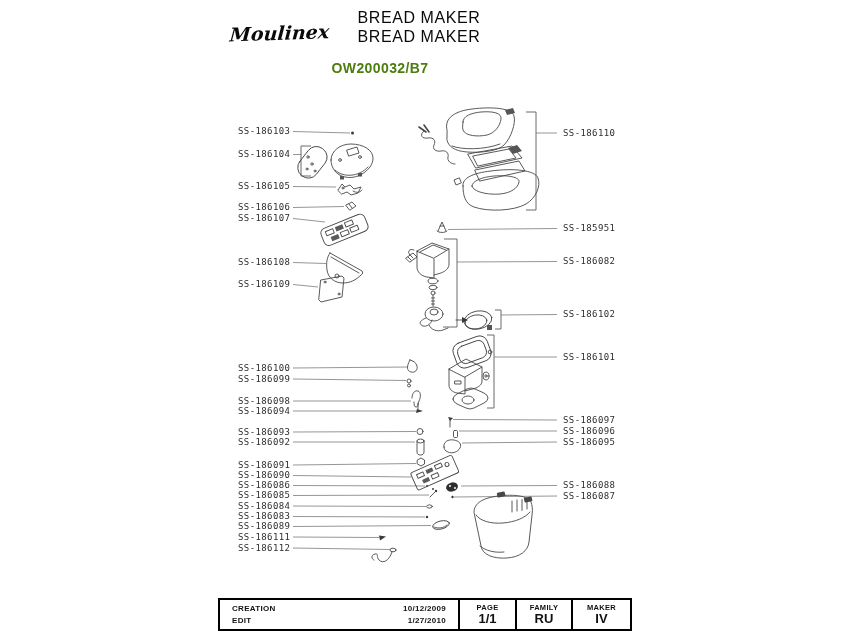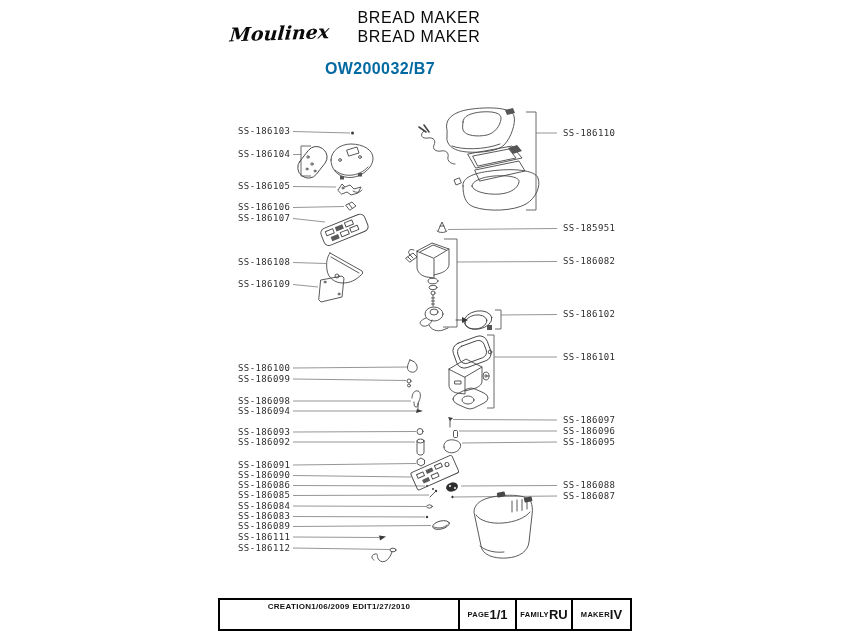--- a/index.html
+++ b/index.html
@@ -4,25 +4,25 @@
 <style>
   html,body{margin:0;padding:0;background:#fff;}
   #page{position:relative;width:847px;height:635px;background:#ffffff;overflow:hidden;
         font-family:"Liberation Sans",sans-serif;color:#111;}
   .brand{position:absolute;left:230px;top:22px;width:90px;
          font-family:"DejaVu Serif",serif;font-style:italic;font-weight:bold;
          font-size:19px;transform:skewX(-6deg) rotate(-2deg);color:#0a0a0a;}
   .title{position:absolute;left:328px;top:8px;width:182px;text-align:center;
          font-weight:normal;font-size:16px;line-height:19px;letter-spacing:0.6px;color:#0a0a0a;}
   .model{position:absolute;left:310px;top:60px;width:140px;text-align:center;
-         font-weight:bold;font-size:16px;letter-spacing:0.4px;color:#0369a1;}
+         font-weight:bold;font-size:14px;letter-spacing:0.4px;color:#4d7c0f;}
   svg text.part{font-family:"DejaVu Sans Mono",monospace;font-size:9px;fill:#2e2e2e;letter-spacing:0.4px;}
   .ft{position:absolute;left:218px;top:598px;width:414px;height:33px;border:2px solid #000;
       box-sizing:border-box;display:grid;grid-template-columns:240px 57px 56px 1fr;background:#fff;}
-  .ft .c{box-sizing:border-box;display:flex;flex-direction:row;justify-content:center;}
+  .ft .c{box-sizing:border-box;display:flex;flex-direction:column;justify-content:center;}
   .ft .c1{border-right:2px solid #000;padding:2px 12px 2px 12px;gap:3px;}
   .ft .row{display:flex;justify-content:space-between;font-size:8px;font-weight:bold;letter-spacing:0.3px;}
   .ft .c2,.ft .c3{border-right:2px solid #000;}
   .ft .c2,.ft .c3,.ft .c4{align-items:center;line-height:1.05;}
   .ft .lab{font-size:7.5px;font-weight:bold;letter-spacing:0.3px;}
   .ft .big{font-size:13px;font-weight:bold;}
 </style>
 </head>
 <body>
 
@@ -286,21 +286,21 @@
       <text class="part" x="563" y="445">SS-186095</text>
       <text class="part" x="563" y="488">SS-186088</text>
       <text class="part" x="563" y="499">SS-186087</text>
     </g>
   </svg>
 
   <div class="ft">
     <div class="c c1">
       <div class="row">
         <span>CREATION</span>
-        <span>1/06/2009</span>
+        <span>10/12/2009</span>
       </div>
       <div class="row">
         <span>EDIT</span>
         <span>1/27/2010</span>
       </div>
     </div>
     <div class="c c2">
       <span class="lab">PAGE</span>
       <span class="big">1/1</span>
     </div>

